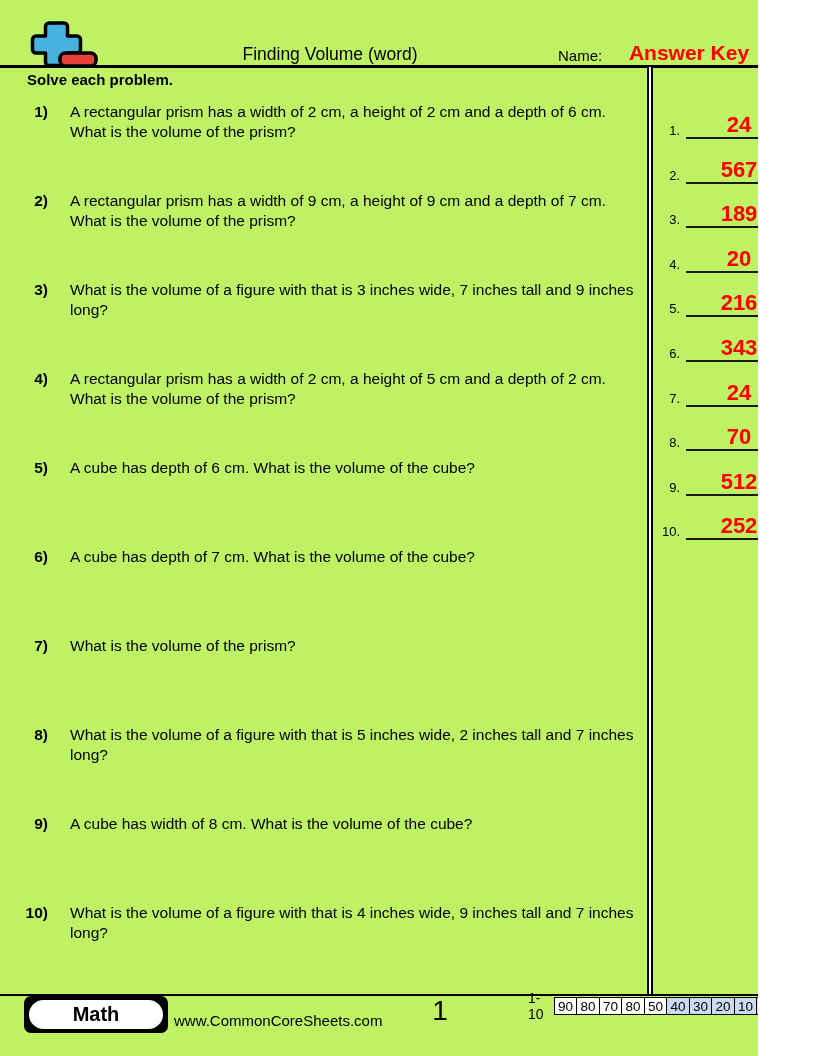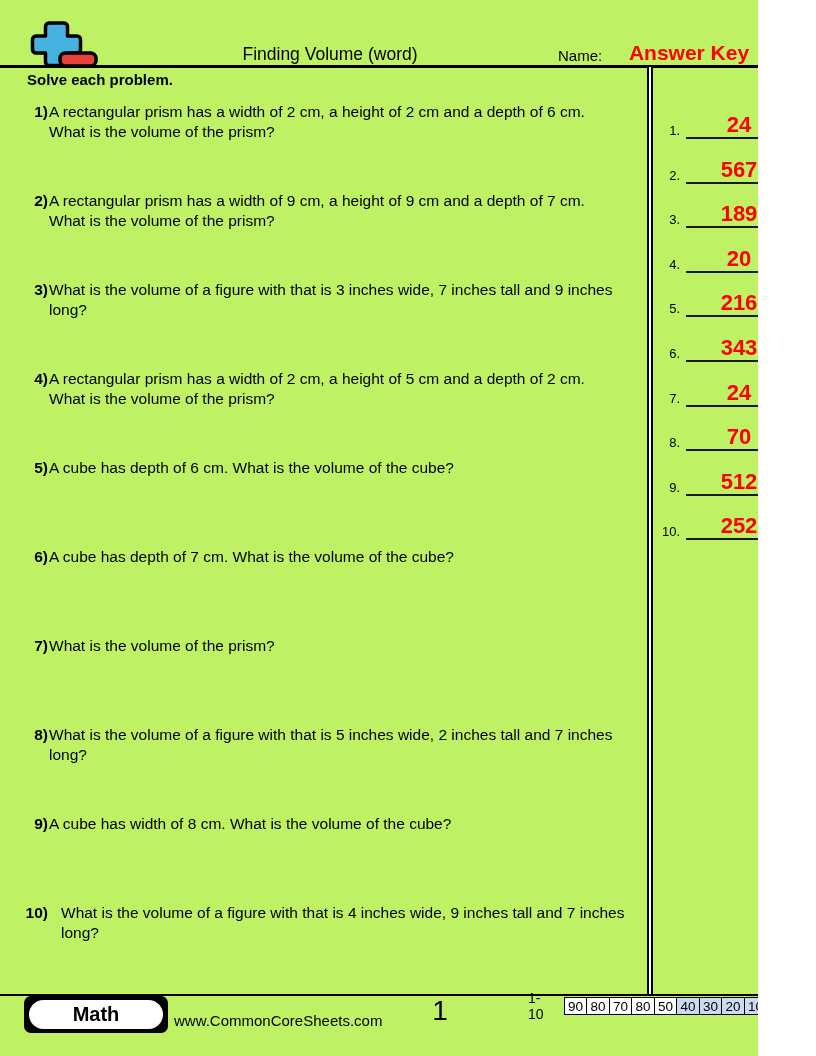--- a/index.html
+++ b/index.html
@@ -33,35 +33,35 @@
               display:flex;align-items:flex-end;}
   .answer-num{flex:none;width:26px;text-align:right;font-size:13px;padding-bottom:1px;}
   .answer-blank{margin-left:6px;width:106px;border-bottom:2px solid #1a1a1a;text-align:center;
                 font-size:22px;font-weight:bold;color:var(--answer-red);
                 line-height:1;padding-bottom:1px;}
 
   
   .problem{position:absolute;left:0;display:flex;align-items:flex-start;}
   .problem-num{flex:none;width:48px;text-align:right;font-weight:bold;
                font-size:15.5px;line-height:19.5px;}
-  .problem-text{margin-left:1px;width:592px;font-size:15.5px;line-height:19.5px;}
+  .problem-text{margin-left:22px;width:592px;font-size:15.5px;line-height:19.5px;}
   .problem-line{display:block;}
 
   
   .footer-rule{position:absolute;left:0;top:994px;width:816px;height:2px;background:#000;}
   .math-badge{position:absolute;left:24px;top:996px;width:144px;height:37px;
               background:#000;border-radius:7px;}
   .math-badge-inner{position:absolute;left:5px;top:4px;right:5px;bottom:4px;background:#fff;
                     border-radius:16px;display:flex;align-items:center;justify-content:center;
                     font-size:20px;font-weight:bold;}
   .website{position:absolute;left:174px;top:1012px;font-size:15px;}
   .page-number{position:absolute;left:400px;top:995px;width:80px;text-align:center;
                font-size:28px;}
   .score-bar{position:absolute;left:528px;top:996px;height:20px;display:flex;align-items:center;}
-  .score-label{font-size:14px;margin-right:16px;}
+  .score-label{font-size:14px;margin-right:6px;}
   #score-table{display:flex;}
   .score-cell{width:22px;height:16px;border:1.5px solid #000;margin-left:-1.5px;
               display:flex;align-items:center;justify-content:center;
               font-size:13.5px;background:#fff;}
   .score-cell:first-child{margin-left:4px;}
   .score-cell.shaded{background:var(--score-shade);}
 </style>
 </head>
 <body>
 
@@ -178,21 +178,21 @@
           <span class="problem-line">What is the volume of a figure with that is 5 inches wide, 2 inches tall and 7 inches</span>
           <span class="problem-line">long?</span>
         </div>
       </div>
       <div class="problem" style="top: 814px;">
         <span class="problem-num">9)</span>
         <div class="problem-text">
           <span class="problem-line">A cube has width of 8 cm. What is the volume of the cube?</span>
         </div>
       </div>
-      <div class="problem" style="top: 903px; gap: 12px;">
+      <div class="problem" style="top: 903px;">
         <span class="problem-num">10)</span>
         <div class="problem-text">
           <span class="problem-line">What is the volume of a figure with that is 4 inches wide, 9 inches tall and 7 inches</span>
           <span class="problem-line">long?</span>
         </div>
       </div>
     </div>
 
   <div class="footer-rule"></div>
   <div class="math-badge">

